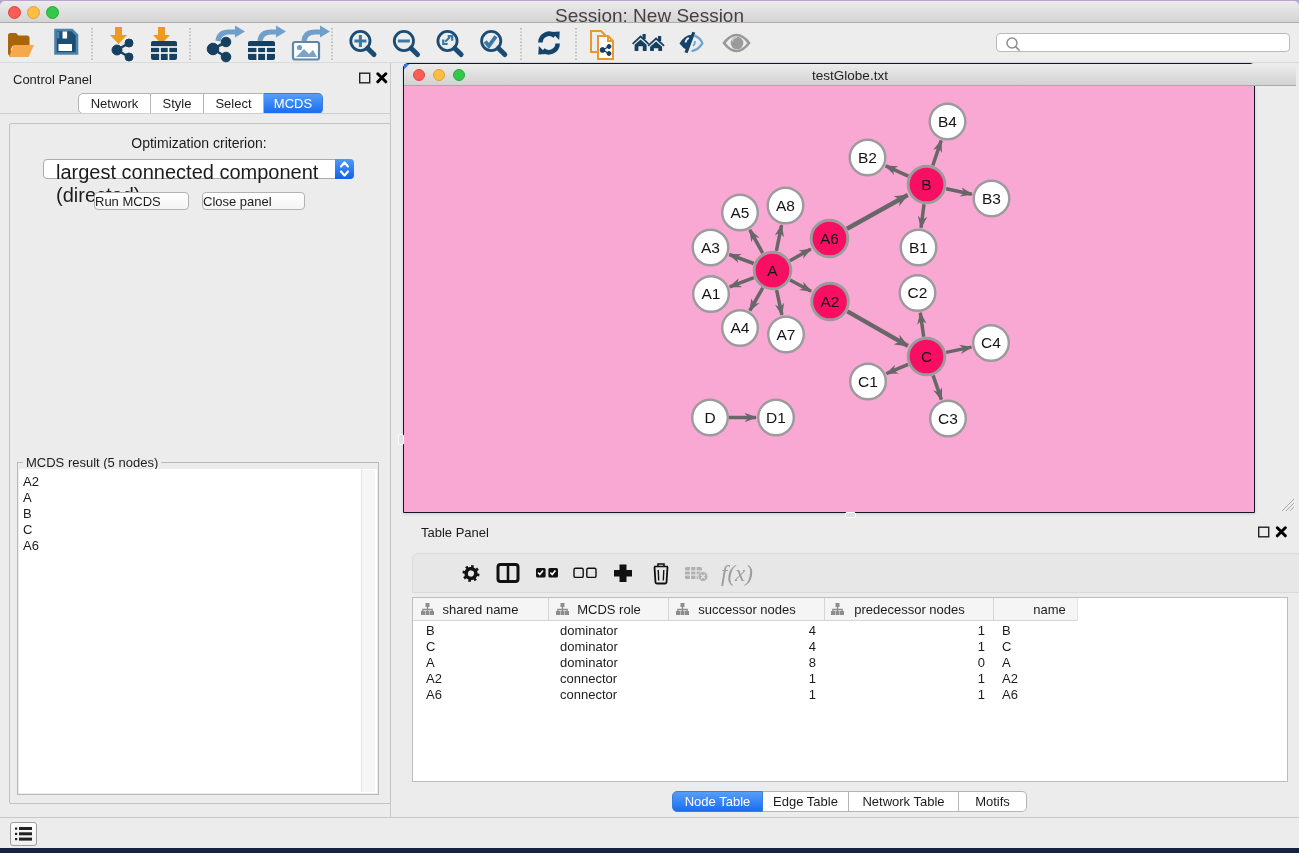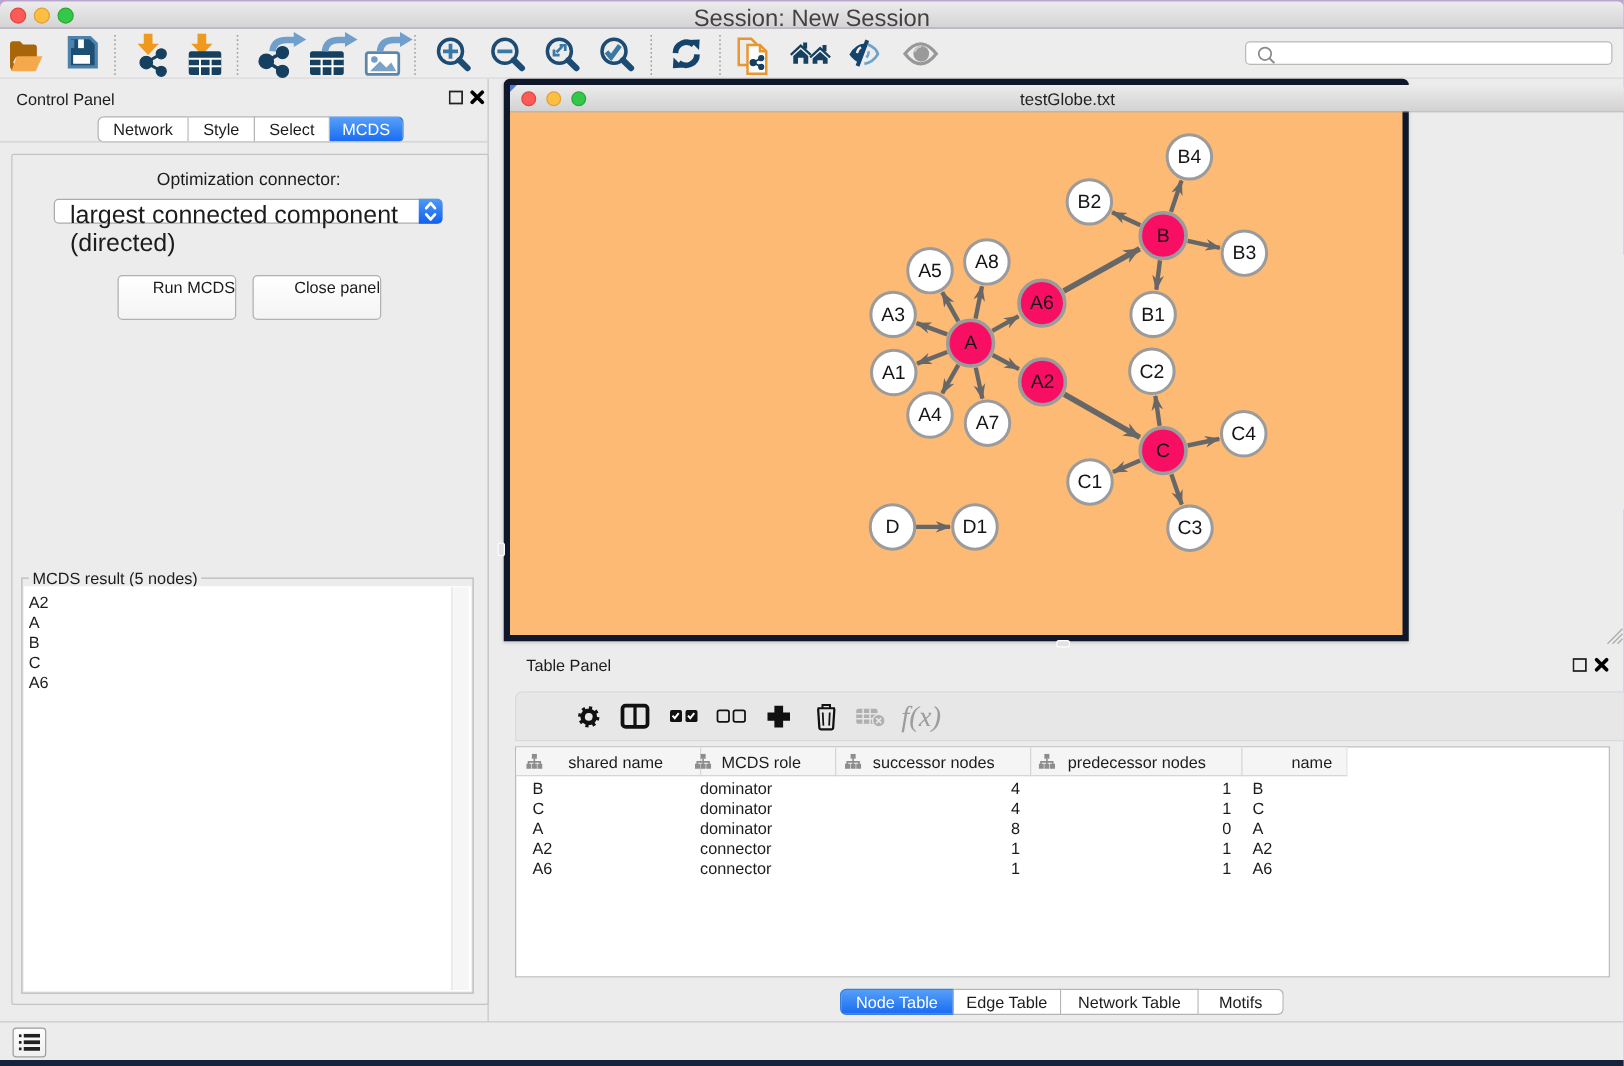--- a/index.html
+++ b/index.html
@@ -32,32 +32,32 @@
 .seg.sel { background:linear-gradient(#559ff8,#1a6cf2); color:#fff; border-color:#3a7ddb; }
 #cp-line { position:absolute; left:0; top:113px; width:390px; height:1px; background:#cfcfcf; }
 #cp-box { position:absolute; left:9px; top:123px; width:382px; height:681px;
   border:1px solid #c3c3c3; background:#ececec; border-radius:2px; }
 #opt-label { position:absolute; left:0; top:135px; width:398px; text-align:center; font-size:14px; }
 #dropdown { position:absolute; left:43px; top:159px; width:311px; height:20px;
   background:#fff; border:1px solid #ababab; border-radius:4px; }
 #dropdown .dtext { position:absolute; left:12px; top:1px; font-size:20px; }
 #dropdown .stepper { position:absolute; right:-1px; top:-1px; width:19px; height:20px;
   background:linear-gradient(#4f9bf8,#1060f0); border-radius:0 4px 4px 0; }
-.btn { position:absolute; height:36px; background:linear-gradient(#ffffff,#f4f4f4); border:1px solid #b2b2b2;
-  border-radius:4px; font-size:13px; text-align:right; line-height:17px;margin-top:28px; }
+.btn { position:absolute; height:18px; background:linear-gradient(#ffffff,#f4f4f4); border:1px solid #b2b2b2;
+  border-radius:4px; font-size:13px; text-align:left; line-height:17px; }
 #fieldset { position:absolute; left:17px; top:462px; width:362px; height:333px;
   border:1px solid #b9b9b9; }
 #fieldset-label { position:absolute; left:23px; top:455px; font-size:13px; background:#ececec; padding:0 3px; }
 #mcds-list { position:absolute; left:19px; top:469px; width:358px; height:324px; background:#fff;
   font-size:13px; line-height:16px; padding:5px 0 0 4px; }
 #mcds-scroll { position:absolute; left:361px; top:470px; width:14px; height:322px; background:#f6f6f6;
   border-left:1px solid #e3e3e3; }
 
-#gwin { position:absolute; left:403px; top:63px; width:724px; height:450px;
-  background:#fdba74; border:5px solid #0f172a; border-radius:5px 5px 0 0;
+#gwin { position:absolute; left:403px; top:63px; width:852px; height:450px;
+  background:#f9a8d4; border:1px solid #0f172a; border-radius:5px 5px 0 0;
   box-shadow:0 1px 3px rgba(0,0,0,0.15); }
 #gwin-tb { position:absolute; left:0; top:0; width:892px; height:22px;
   background:linear-gradient(#ececec,#d2d2d2); border-bottom:1px solid #a9a9a9;
   border-radius:5px 5px 0 0; }
 #gwin-tb .tl { position:absolute; top:5px; width:12px; height:12px; border-radius:50%; }
 #gwin-title { position:absolute; top:4px; width:100%; text-align:center; font-size:13.5px; color:#222; }
 
 #tp-title { position:absolute; left:421px; top:525px; font-size:13px; }
 #tp-toolbar { position:absolute; left:412px; top:553px; width:980px; height:40px;
   background:#e7e7e7; border:1px solid #dadada; border-radius:6px 6px 0 0;padding-left:36px; }
@@ -263,21 +263,21 @@
   <path d="M19.3,1.8 l8,8 M27.3,1.8 l-8,8" stroke="#000" stroke-width="3" stroke-linecap="round"></path>
 </svg>
 <div id="cp-tabs">
   <div class="seg first" style="width:73px;">Network</div>
   <div class="seg" style="width:53px;">Style</div>
   <div class="seg" style="width:60px;">Select</div>
   <div class="seg sel last" style="width:59px;">MCDS</div>
 </div>
 <div id="cp-line"></div>
 <div id="cp-box"></div>
-<div id="opt-label">Optimization connector:</div>
+<div id="opt-label">Optimization criterion:</div>
 <div id="dropdown">
   <div class="dtext">largest connected component (directed)</div>
   <div class="stepper">
     <svg width="19" height="20" viewBox="0 0 19 20">
       <path d="M6,7.5 l3.5,-4 3.5,4" fill="none" stroke="#fff" stroke-width="2.2" stroke-linecap="round" stroke-linejoin="round"></path>
       <path d="M6,12.5 l3.5,4 3.5,-4" fill="none" stroke="#fff" stroke-width="2.2" stroke-linecap="round" stroke-linejoin="round"></path>
     </svg>
   </div>
 </div>
 <div class="btn" style="left:94px; top:192px; width:95px;">Run MCDS</div>
@@ -427,21 +427,21 @@
     </g>
     <circle cx="7" cy="3.5" r="5" fill="#adadad" stroke="#e7e7e7" stroke-width="1"></circle>
     <path d="M5,1.5 l4,4 M9,1.5 l-4,4" stroke="#e7e7e7" stroke-width="1.4"></path>
   </g>
 
   <text x="272" y="27" font-family="Liberation Serif, serif" font-style="italic" font-size="23" fill="#9d9d9d">f(x)</text>
 </svg>
 </div>
 <div id="ttable">
   <div id="thead">
-    <div class="hcell" style="left:12px; width:136px;">shared name</div>
+    <div class="hcell" style="left:0; width:136px;">shared name</div>
     <div class="hcell" style="left:137px; width:119px;">MCDS role</div>
     <div class="hcell" style="left:257px; width:155px;">successor nodes</div>
     <div class="hcell" style="left:413px; width:168px;">predecessor nodes</div>
     <div class="hcell" style="left:582px; width:83px; border-right:1px solid #e6e6e6;padding-left:27px;">name</div>
     <svg class="treeic" style="left:8px">
       <use href="#treeg"></use>
       </svg>
     <svg class="treeic" style="left:143px">
         <use href="#treeg"></use>
       </svg>

